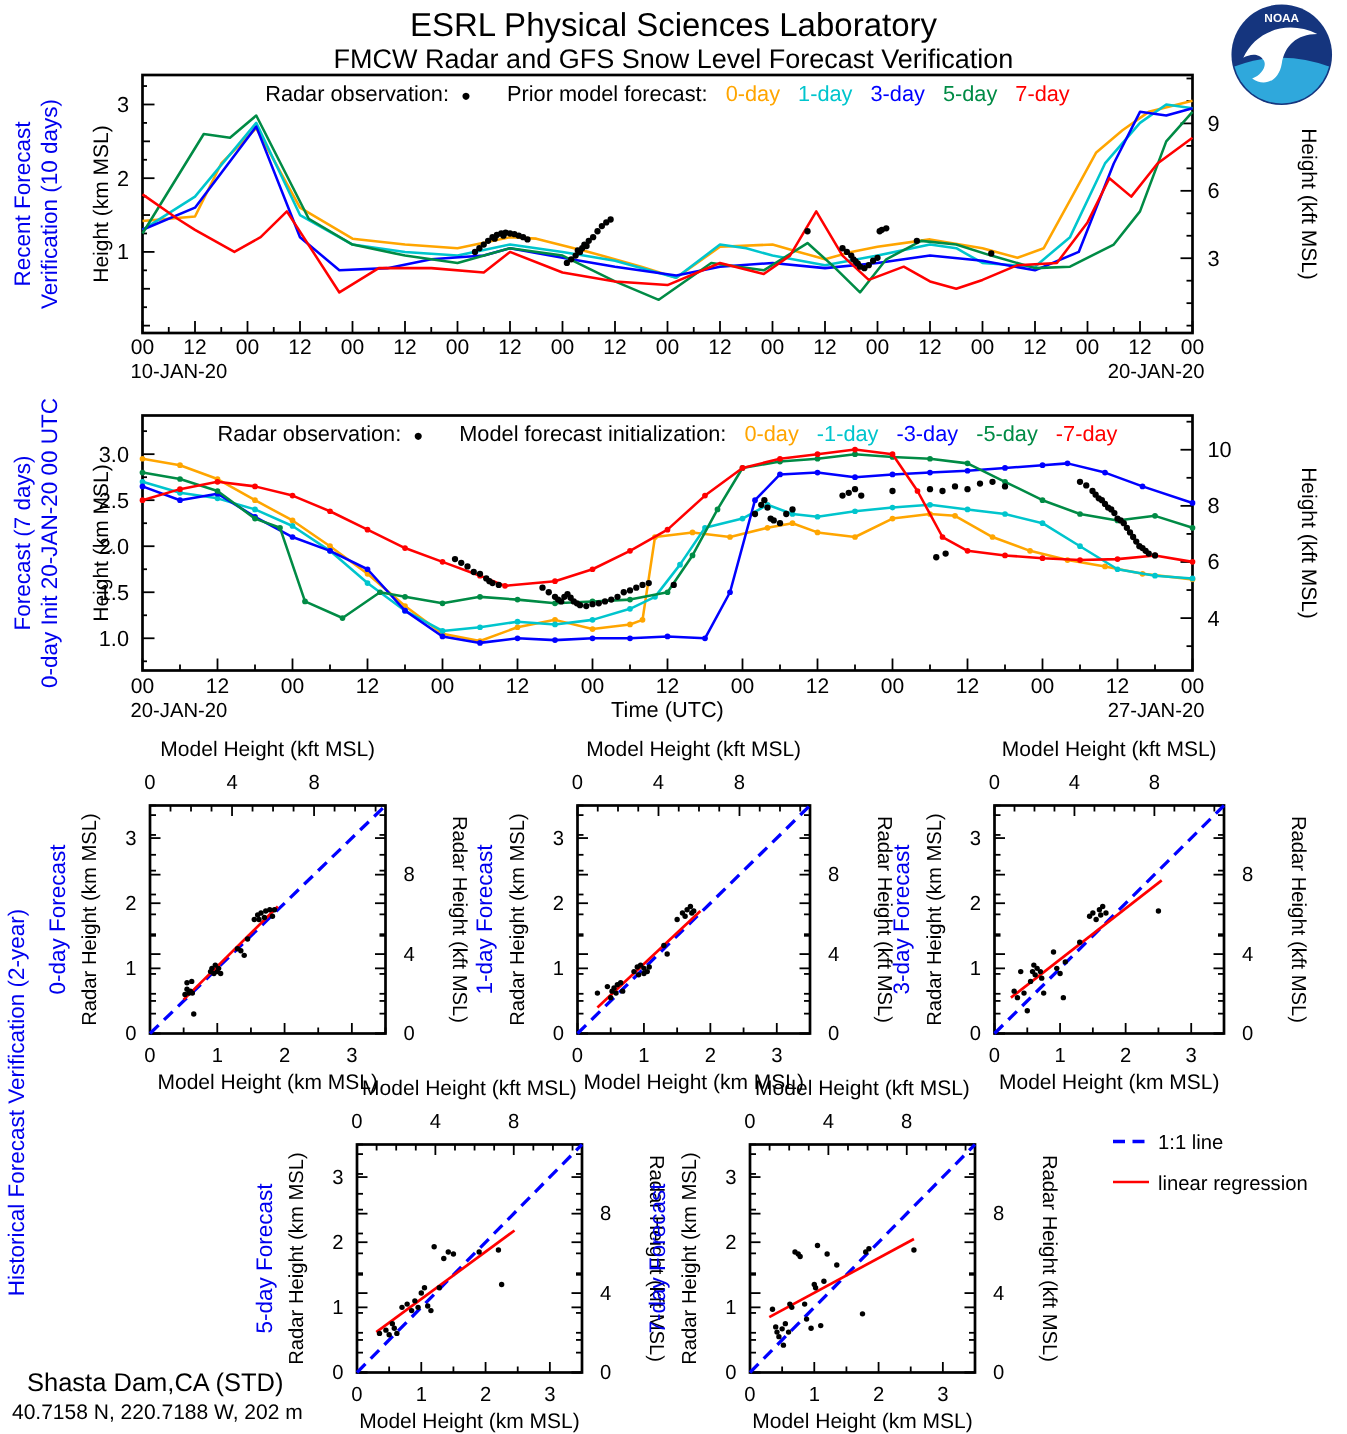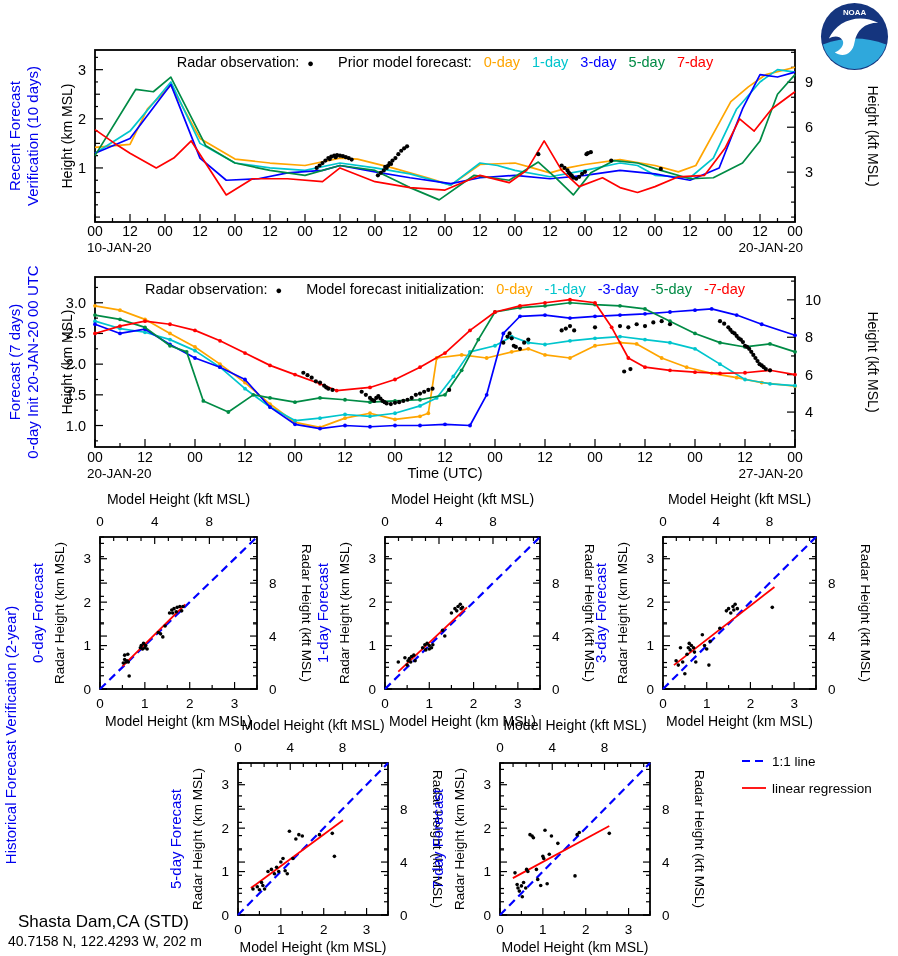--- a/index.html
+++ b/index.html
@@ -1176,21 +1176,23 @@
       <g>
         <text x="16" y="735" font-size="15" text-anchor="middle" fill="#0000EE" transform="rotate(-90 16 735)">Historical Forecast Verification (2-year)</text>
       </g>
       <g>
         <line x1="742" y1="761" x2="766" y2="761" stroke="#0000FF" stroke-width="2.2" stroke-dasharray="8 5"></line>
         <text x="772" y="766" font-size="13.5" text-anchor="start" fill="#000">1:1 line</text>
         <line x1="742" y1="788" x2="766" y2="788" stroke="#FF0000" stroke-width="1.8"></line>
         <text x="772" y="793" font-size="13.5" text-anchor="start" fill="#000">linear regression</text>
       </g>
     </svg>
+  <div class="title">ESRL Physical Sciences Laboratory</div>
+  <div class="subtitle">FMCW Radar and GFS Snow Level Forecast Verification</div>
   <svg class="logo" viewBox="0 0 72 72">
     <circle cx="36" cy="36" r="34" fill="#15357E"></circle>
     <path d="M4,44 A33,33 0 0,0 68,44 Q36,32 4,44 Z" fill="#2FA8DC"></path>
     <path d="M10,38 C18,20 40,12 60,22 C46,22 38,30 36,42 C34,54 24,58 16,52 C22,50 26,44 24,40 C20,34 14,36 10,38 Z" fill="#FFFFFF"></path>
     <text x="36" y="14" text-anchor="middle" font-size="8" font-weight="bold" fill="#FFFFFF">NOAA</text>
   </svg>
   <div class="station-name">Shasta Dam,CA (STD)</div>
-  <div class="station-coords">40.7158 N, 122.4293 W, 202 m</div>
+  <div class="station-coords">40.7158 N, 220.7188 W, 202 m</div>
 </div>
 
 </body></html>

